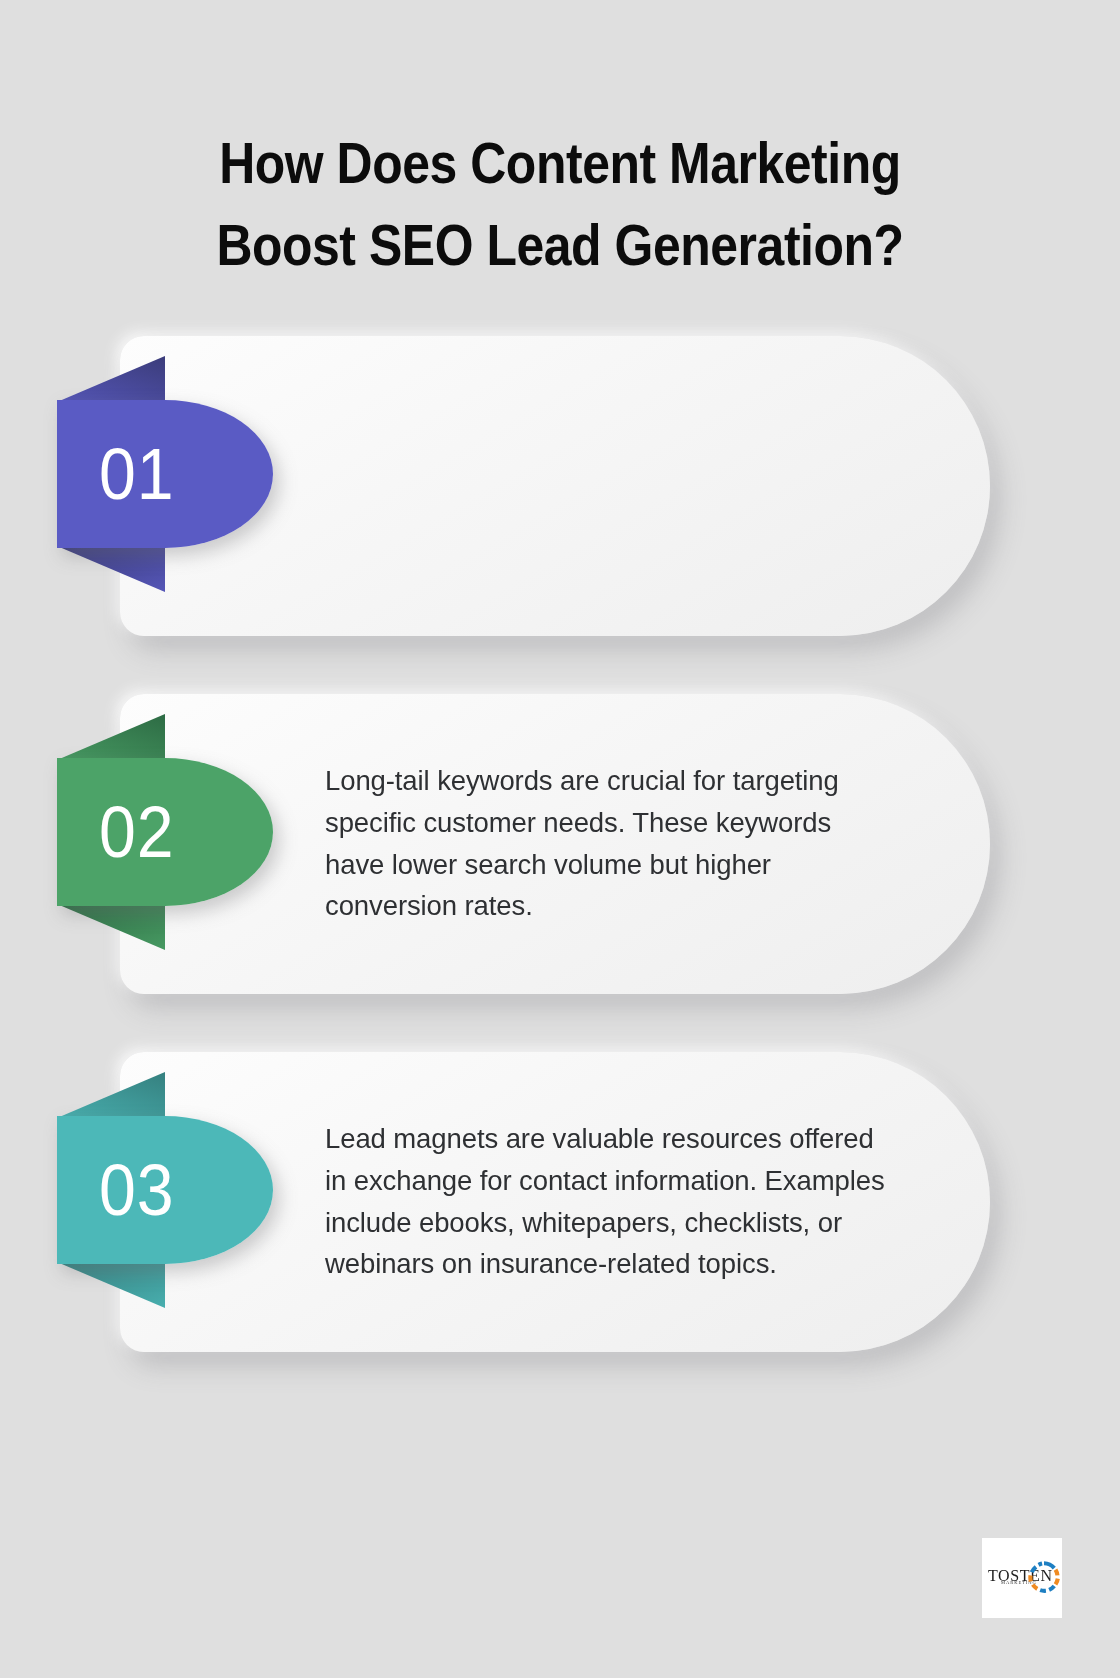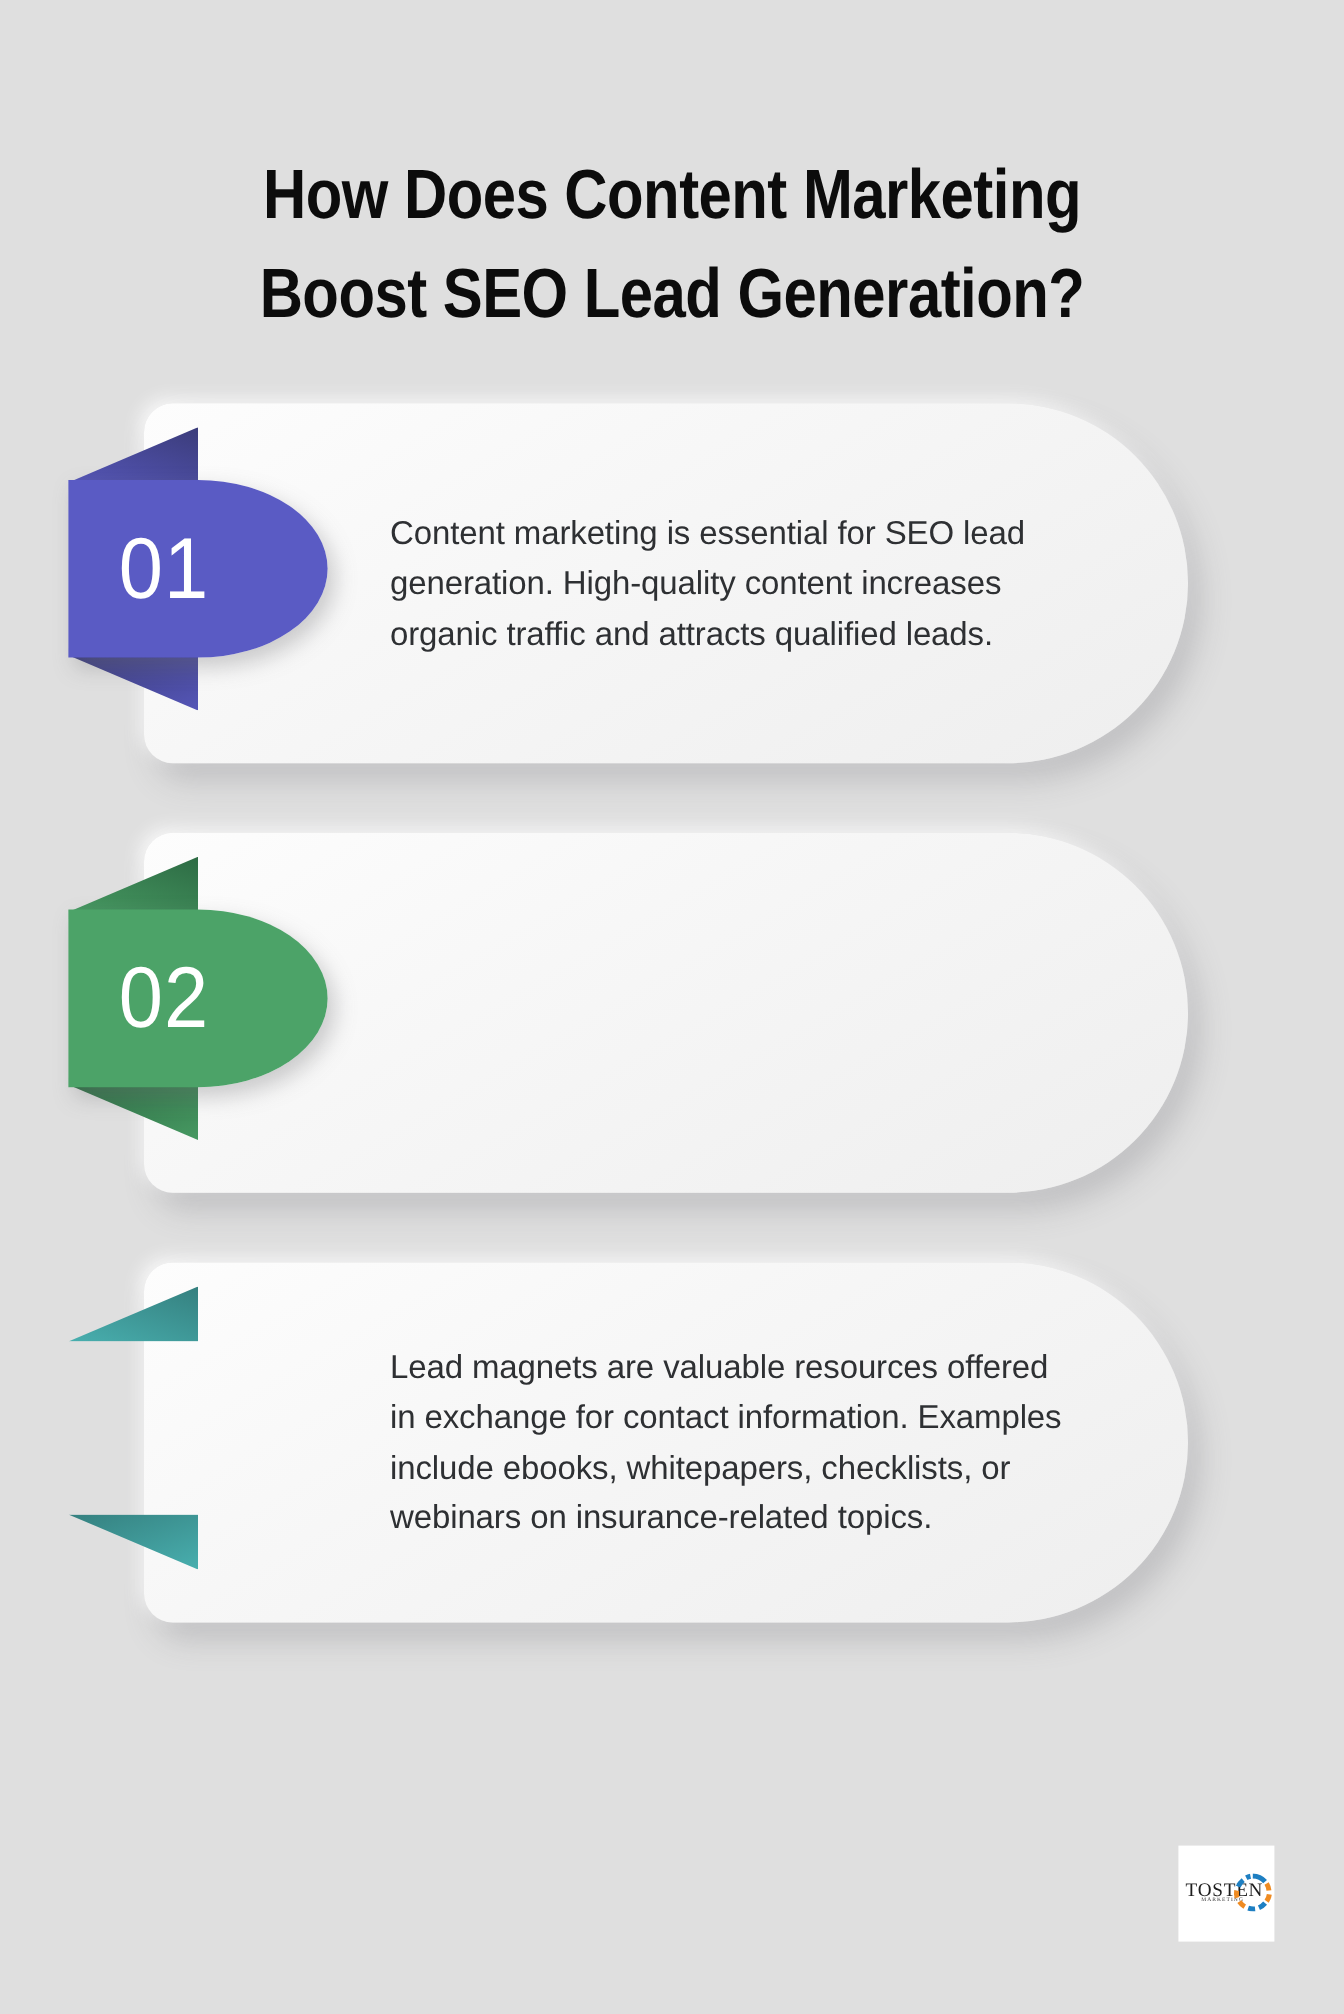--- a/index.html
+++ b/index.html
@@ -191,39 +191,42 @@
 
   <div class="card">
     <div class="panel"></div>
     <div class="badge-group">
       <div class="fold-top" id="fold-t-0" style="background: linear-gradient(200deg, rgb(59, 60, 122) 0%, rgb(90, 91, 196) 120%);"></div>
       <div class="fold-bottom" id="fold-b-0" style="background: linear-gradient(160deg, rgb(59, 60, 122) 0%, rgb(90, 91, 196) 120%);"></div>
       <div class="badge" id="badge-0" style="background: linear-gradient(105deg, rgb(90, 91, 196) 0%, rgb(90, 91, 196) 62%, rgb(90, 91, 196) 100%);">
         <span class="badge-num">01</span>
       </div>
     </div>
-    <div class="body-text">Content marketing is essential for SEO lead generation. High-quality content increases organic traffic and attracts qualified leads.</div>
   </div>
 
   <div class="card">
     <div class="panel"></div>
     <div class="badge-group">
       <div class="fold-top" id="fold-t-1" style="background: linear-gradient(200deg, rgb(45, 107, 68) 0%, rgb(76, 163, 104) 120%);"></div>
       <div class="fold-bottom" id="fold-b-1" style="background: linear-gradient(160deg, rgb(45, 107, 68) 0%, rgb(76, 163, 104) 120%);"></div>
       <div class="badge" id="badge-1" style="background: linear-gradient(105deg, rgb(76, 163, 104) 0%, rgb(76, 163, 104) 62%, rgb(76, 163, 104) 100%);">
         <span class="badge-num">02</span>
       </div>
     </div>
+    <div class="body-text">Long-tail keywords are crucial for targeting specific customer needs. These keywords have lower search volume but higher conversion rates.</div>
   </div>
 
   <div class="card">
     <div class="panel"></div>
     <div class="badge-group">
       <div class="fold-top" id="fold-t-2" style="background: linear-gradient(200deg, rgb(53, 128, 127) 0%, rgb(76, 184, 184) 120%);"></div>
       <div class="fold-bottom" id="fold-b-2" style="background: linear-gradient(160deg, rgb(53, 128, 127) 0%, rgb(76, 184, 184) 120%);"></div>
+      <div class="badge" id="badge-2" style="background: linear-gradient(105deg, rgb(76, 184, 184) 0%, rgb(76, 184, 184) 62%, rgb(76, 184, 184) 100%);">
+        <span class="badge-num">03</span>
+      </div>
     </div>
     <div class="body-text">Lead magnets are valuable resources offered in exchange for contact information. Examples include ebooks, whitepapers, checklists, or webinars on insurance-related topics.</div>
   </div>
 
 </div>
 
 <div class="logo-box">
   <div class="logo-inner">
     <span class="logo-word">TOSTEN</span>
     <span class="logo-sub">MARKETING</span>

